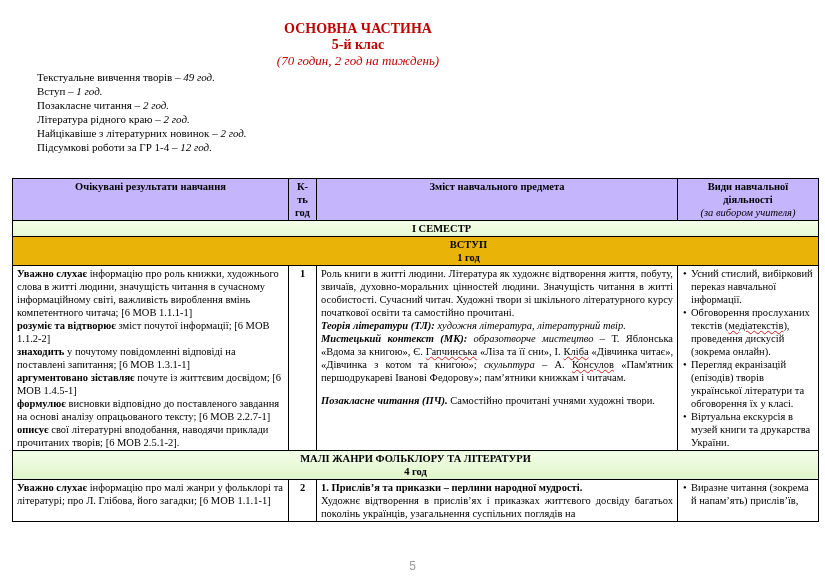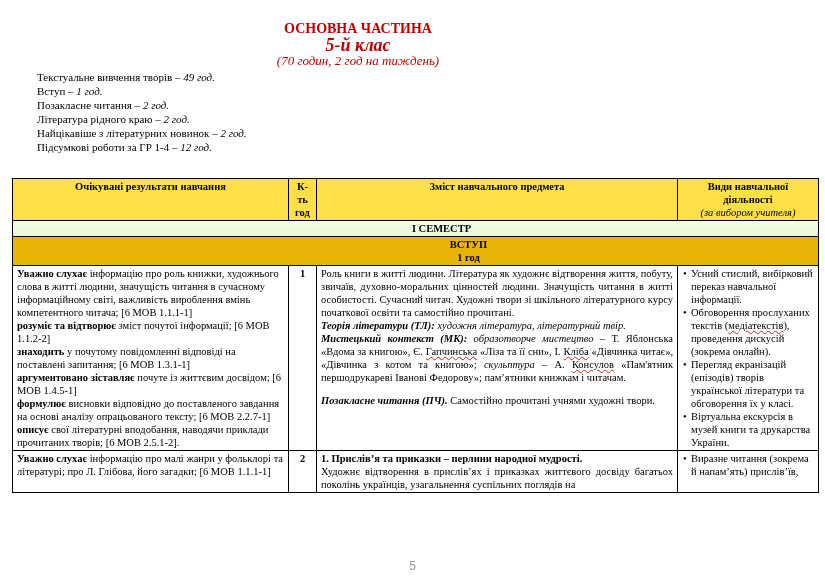--- a/index.html
+++ b/index.html
@@ -1,27 +1,27 @@
 <!DOCTYPE html>
 <html><head>
   <meta charset="utf-8">
   <style>
     html, body { margin: 0; padding: 0; background: #ffffff; }
     body { width: 825px; height: 578px; overflow: hidden; position: relative;
            font-family: "Liberation Serif", serif; color: #000; font-size: 10.5px; line-height: 13px; }
     .title-block { position: absolute; left: 0; top: 20px; width: 716px; text-align: center; color: #c00000; }
     .title-main { font-weight: bold; font-size: 14px; line-height: 17px; }
-    .title-sub { font-weight: bold; font-size: 18px; line-height: 16px; font-style: italic; }
+    .title-sub { font-weight: bold; font-size: 14px; line-height: 16px; }
     .title-note { font-style: italic; font-size: 13px; line-height: 16px; }
     .summary { position: absolute; left: 37px; top: 71px; font-size: 11px; line-height: 13.9px; }
     .summary div { white-space: nowrap; }
     .summary i { }
     table.plan { position: absolute; left: 12px; top: 178px; width: 806px; border-collapse: collapse; table-layout: fixed; }
     table.plan td, table.plan th { border: 1px solid #000; padding: 1px 4px; vertical-align: top; }
-    .hdr th { background: #fde047; font-weight: bold; text-align: center; font-size: 10.5px; line-height: 13px; }
+    .hdr th { background: #c4b5fd; font-weight: bold; text-align: center; font-size: 10.5px; line-height: 13px; }
     .hdr th .note { font-weight: normal; font-style: italic; }
     .section td { background: #eab308; text-align: center; font-weight: bold; padding: 0 4px; }
     .section.sem td { background: linear-gradient(#f4fde9, #e6f9d2); }
     .section.green td { background: linear-gradient(#f3fde8, #dff5c9); }
     .num { text-align: center; font-weight: bold; }
     .just { text-align: justify; }
     .b { font-weight: bold; }
     .bi { font-weight: bold; font-style: italic; }
     .i { font-style: italic; }
     .squig { text-decoration: underline wavy #d02020; text-decoration-thickness: 1px; }
@@ -100,20 +100,26 @@
     </td>
     <td>
       <ul class="acts">
         <li>Усний стислий, вибірковий переказ навчальної інформації.</li>
         <li><span>Обговорення прослуханих текстів (</span><span class="squig">медіатекстів</span><span>), проведення дискусій (зокрема онлайн).</span></li>
         <li>Перегляд екранізацій (епізодів) творів української літератури та обговорення їх у класі.</li>
         <li>Віртуальна екскурсія в музей книги та друкарства України.</li>
       </ul>
     </td>
   </tr>
+  <tr class="section green">
+    <td colspan="4">
+      <div>МАЛІ ЖАНРИ ФОЛЬКЛОРУ ТА ЛІТЕРАТУРИ</div>
+      <div>4 год</div>
+    </td>
+  </tr>
   <tr>
     <td>
       <span class="b">Уважно слухає</span><span> інформацію про малі жанри у фольклорі та літературі; про Л. Глібова, його загадки; [6 МОВ 1.1.1-1]</span>
     </td>
     <td class="num">2</td>
     <td class="just">
       <div class="b">1. Прислів’я та приказки – перлини народної мудрості.</div>
       <div>Художнє відтворення в прислів’ях і приказках життєвого досвіду багатьох поколінь українців, узагальнення суспільних поглядів на</div>
     </td>
     <td>

